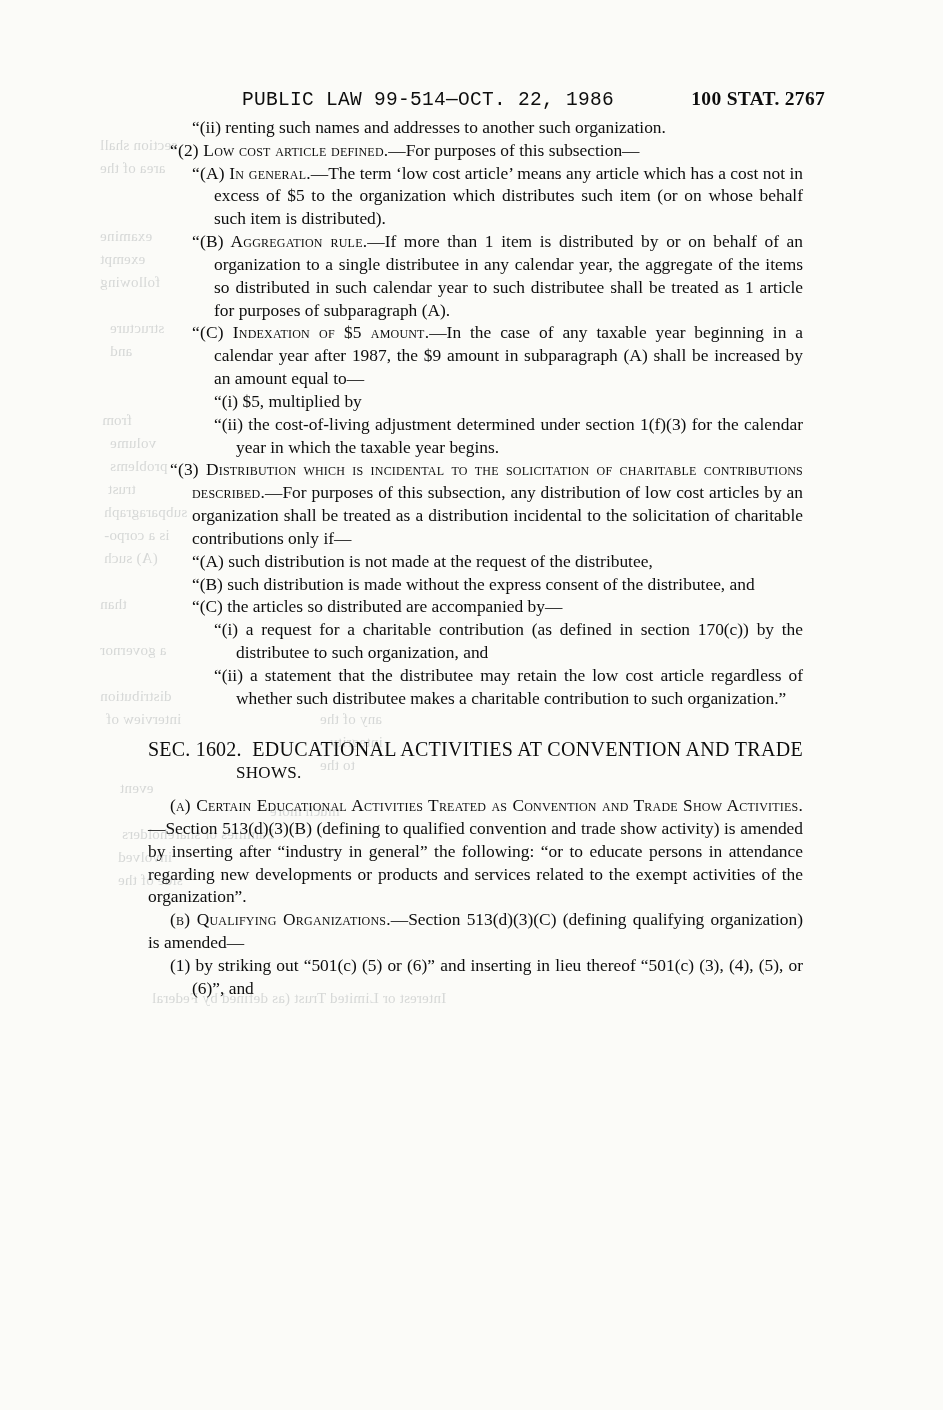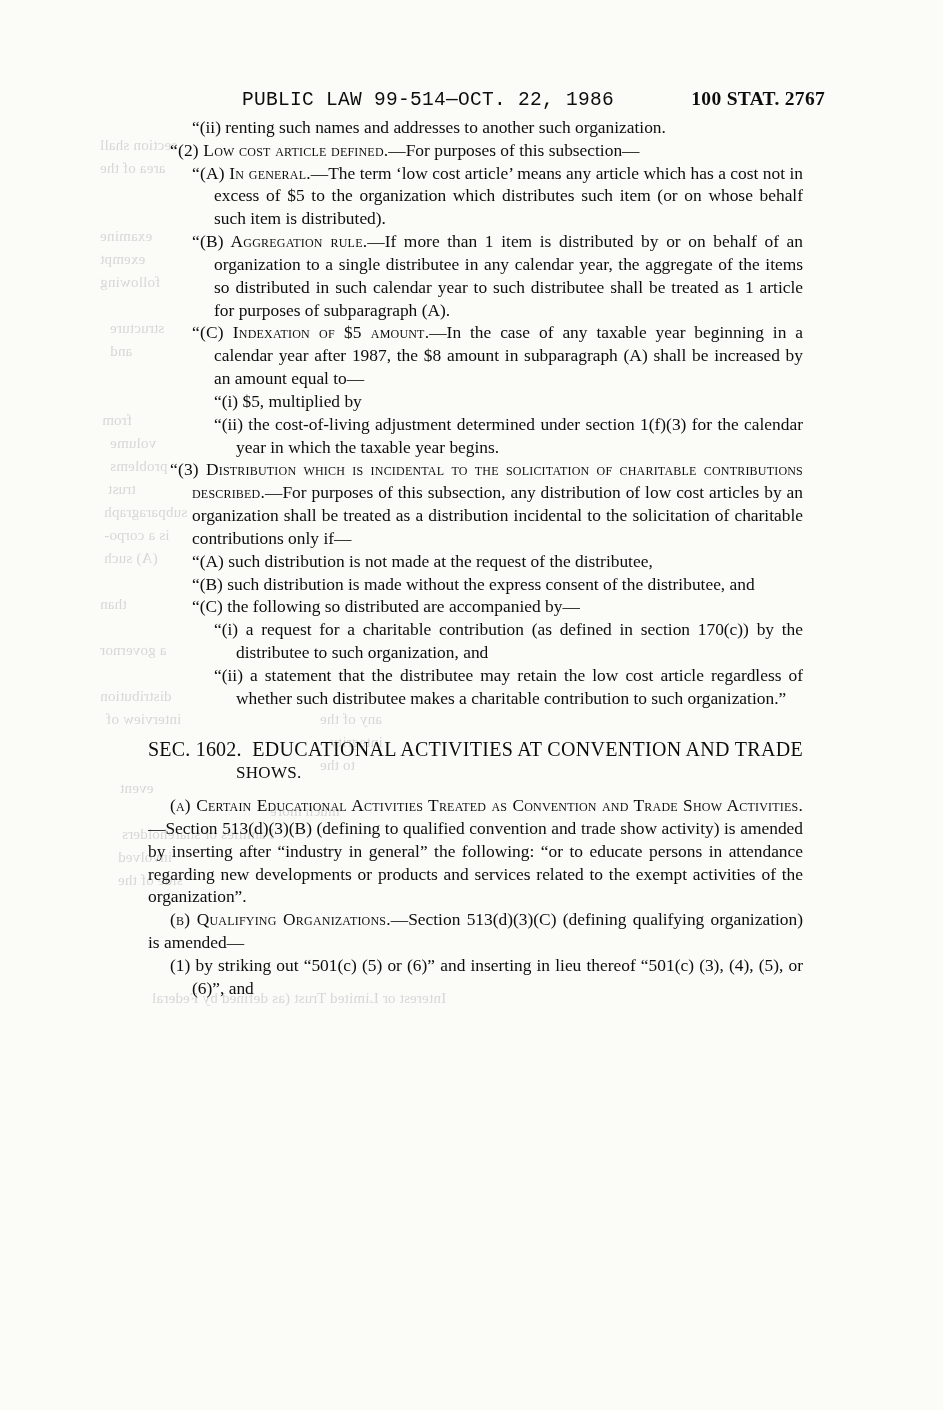--- a/index.html
+++ b/index.html
@@ -131,33 +131,33 @@
   <div class="content">
 
     <p class="hang-3"><span>“(ii) renting such names and addresses to another such organization.</span></p>
 
     <p class="hang-2"><span class="sc">“(2) Low cost article defined.</span><span>—For purposes of this subsection—</span></p>
 
     <p class="hang-3"><span class="sc">“(A) In general.</span><span>—The term ‘low cost article’ means any article which has a cost not in excess of $5 to the organization which distributes such item (or on whose behalf such item is distributed).</span></p>
 
     <p class="hang-3"><span class="sc">“(B) Aggregation rule.</span><span>—If more than 1 item is distributed by or on behalf of an organization to a single distributee in any calendar year, the aggregate of the items so distributed in such calendar year to such distributee shall be treated as 1 article for purposes of subparagraph (A).</span></p>
 
-    <p class="hang-3"><span class="sc">“(C) Indexation of $5 amount.</span><span>—In the case of any taxable year beginning in a calendar year after 1987, the $8 amount in subparagraph (A) shall be increased by an amount equal to—</span></p>
+    <p class="hang-3"><span class="sc">“(C) Indexation of $5 amount.</span><span>—In the case of any taxable year beginning in a calendar year after 1987, the $9 amount in subparagraph (A) shall be increased by an amount equal to—</span></p>
 
     <p class="hang-4"><span>“(i) $5, multiplied by</span></p>
 
     <p class="hang-4"><span>“(ii) the cost-of-living adjustment determined under section 1(f)(3) for the calendar year in which the taxable year begins.</span></p>
 
     <p class="hang-2"><span class="sc">“(3) Distribution which is incidental to the solicitation of charitable contributions described.</span><span>—For purposes of this subsection, any distribution of low cost articles by an organization shall be treated as a distribution incidental to the solicitation of charitable contributions only if—</span></p>
 
     <p class="hang-3"><span>“(A) such distribution is not made at the request of the distributee,</span></p>
 
     <p class="hang-3"><span>“(B) such distribution is made without the express consent of the distributee, and</span></p>
 
-    <p class="hang-3"><span>“(C) the following so distributed are accompanied by—</span></p>
+    <p class="hang-3"><span>“(C) the articles so distributed are accompanied by—</span></p>
 
     <p class="hang-4"><span>“(i) a request for a charitable contribution (as defined in section 170(c)) by the distributee to such organization, and</span></p>
 
     <p class="hang-4"><span>“(ii) a statement that the distributee may retain the low cost article regardless of whether such distributee makes a charitable contribution to such organization.”</span></p>
 
 
     <p class="sec-head"><span class="num">SEC. 1602.</span>&nbsp;&nbsp;<span>EDUCATIONAL ACTIVITIES AT CONVENTION AND TRADE</span></p>
     <p class="sec-head-2">SHOWS.</p>
 
     <div class="gap"></div>

